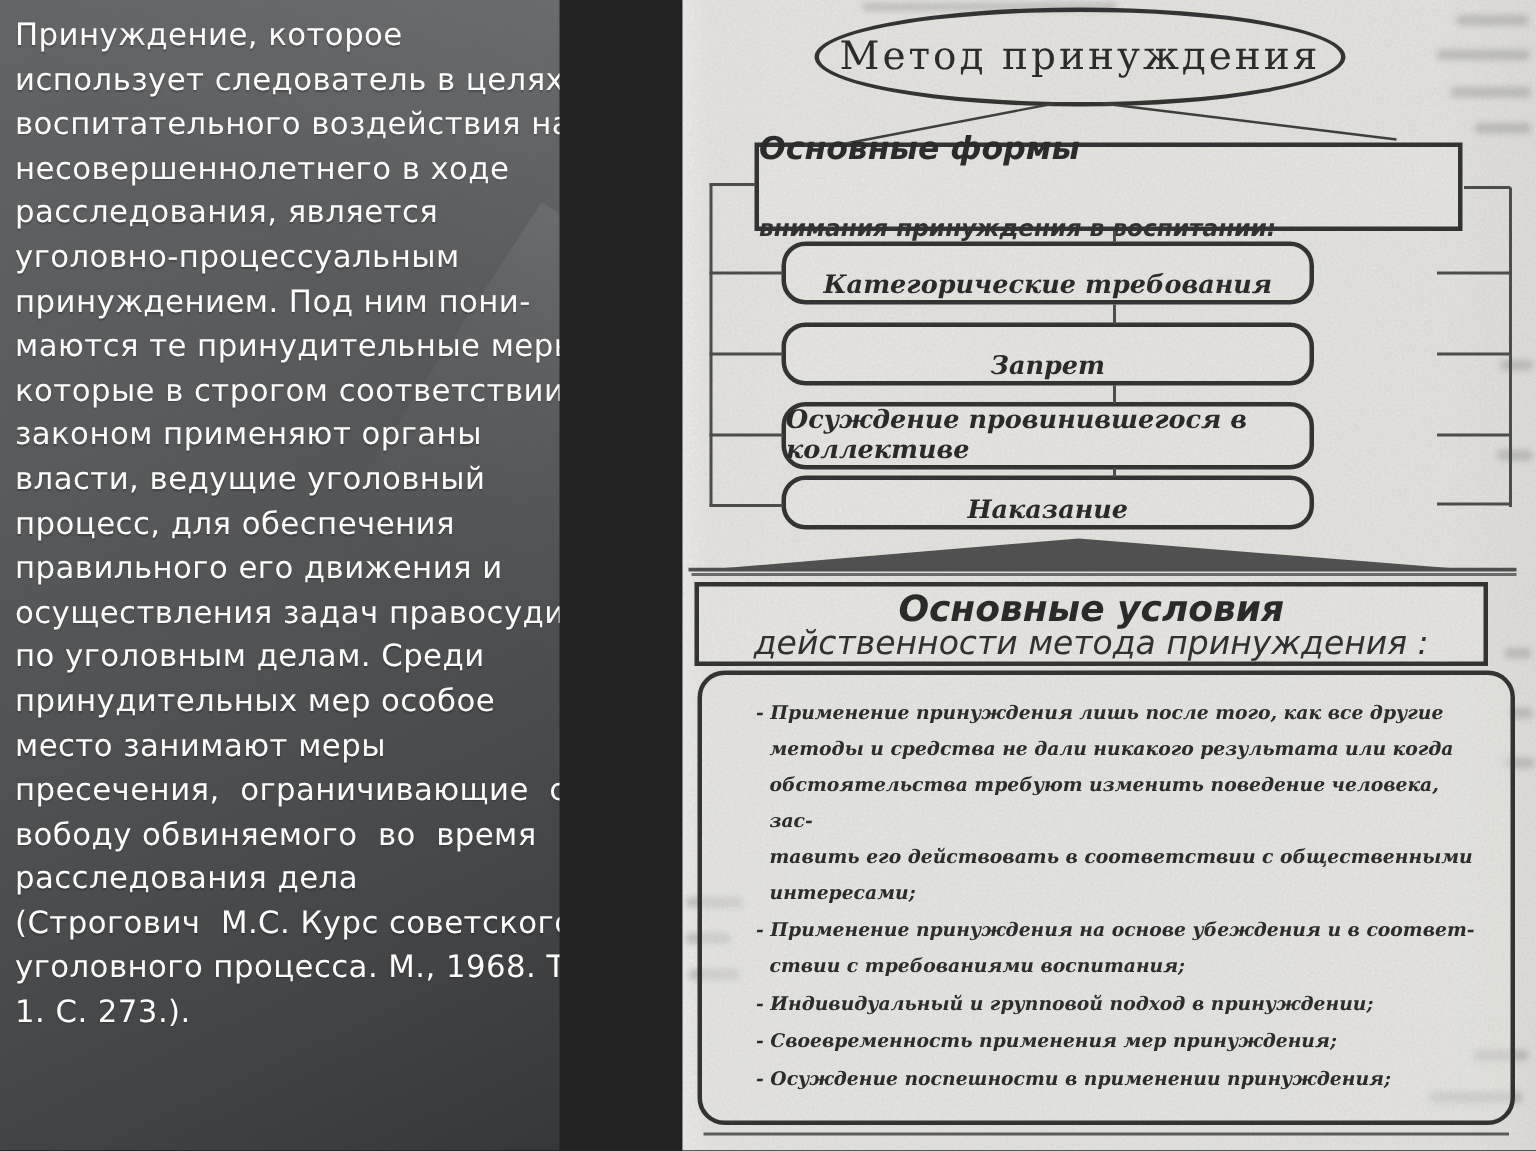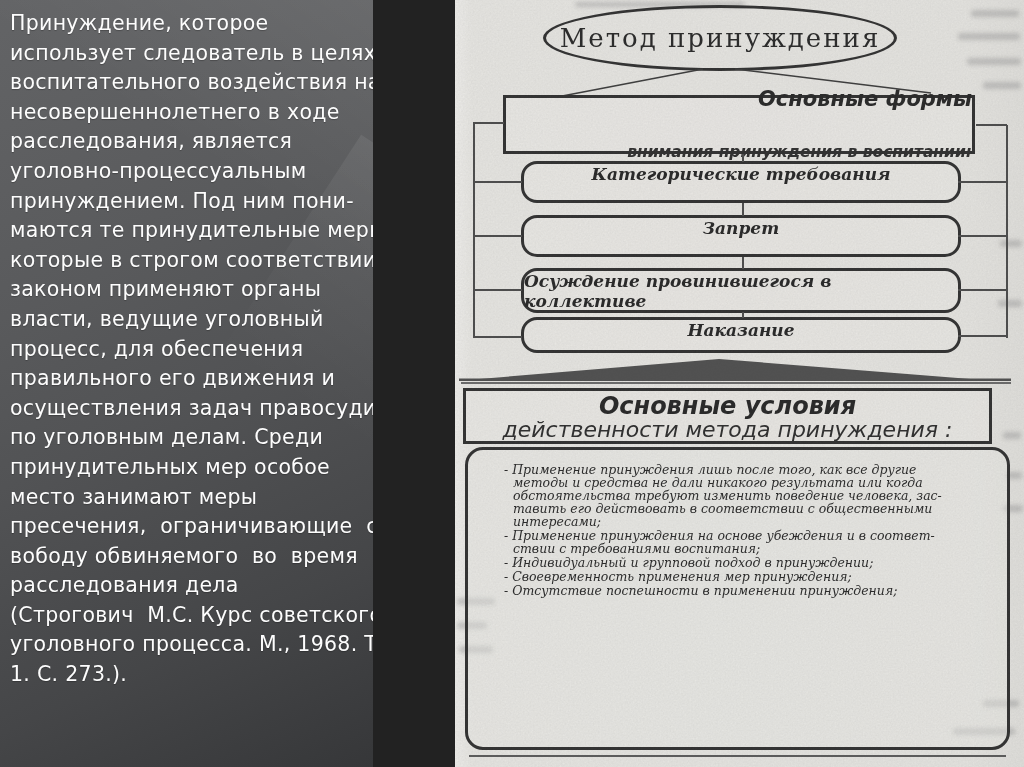--- a/index.html
+++ b/index.html
@@ -27,42 +27,42 @@
   .ellipse{position:absolute;left:88px;top:5px;width:354px;height:66px;
     border:3px solid #2e2e2e;border-radius:50%;
     display:flex;align-items:center;justify-content:center;}
   .ellipse-label{font-family:"DejaVu Serif","Liberation Serif",serif;
     font-size:26px;letter-spacing:2px;color:#262626;}
 
   svg.lines{position:absolute;left:0;top:0;pointer-events:none;}
 
   .forms-header{position:absolute;left:48px;top:95px;width:472px;height:59px;
     border:3px solid #2e2e2e;background:rgba(238,237,233,.6);
-    display:flex;flex-direction:column;align-items:flex-end;justify-content:center;gap:32px;}
+    display:flex;flex-direction:column;align-items:flex-start;justify-content:center;gap:32px;}
   .forms-title{font-style:italic;font-weight:800;font-size:21px;color:#252525;line-height:24px;}
   .forms-subtitle{font-style:italic;font-weight:700;font-size:15.5px;color:#2c2c2c;line-height:19px;}
 
-  .form-box{position:absolute;left:66px;width:440px;border:3.5px solid #2e2e2e;border-radius:16px;
-    background:rgba(238,237,233,.55);display:flex;align-items:flex-start;justify-content:center;}
+  .form-box{position:absolute;left:66px;width:355px;border:3.5px solid #2e2e2e;border-radius:16px;
+    background:rgba(238,237,233,.55);display:flex;align-items:flex-end;justify-content:center;}
   .form-label{font-family:"DejaVu Serif","Liberation Serif",serif;
     font-style:italic;font-weight:700;font-size:17px;color:#242424;}
 
   .vline,.hline{position:absolute;background:#4a4a4a;}
 
   .conditions-header{position:absolute;left:8px;top:388px;width:529px;height:56px;
     border:3px solid #2e2e2e;background:rgba(238,237,233,.55);
     display:flex;flex-direction:column;align-items:center;justify-content:center;}
   .conditions-title{font-style:italic;font-weight:800;font-size:24px;color:#242424;line-height:27px;}
   .conditions-subtitle{font-style:italic;font-weight:400;font-size:22px;color:#2b2b2b;line-height:20px;}
 
   .conditions-box{position:absolute;left:10px;top:447px;width:545px;height:303px;
     border:3px solid #2e2e2e;border-radius:18px;background:rgba(238,237,233,.45);
     padding:13px 16px 0 36px;}
   .condition-item{font-family:"DejaVu Serif","Liberation Serif",serif;
-    font-style:italic;font-weight:400;font-size:12.5px;line-height:13px;color:#262626;
+    font-style:italic;font-weight:700;font-size:12.5px;line-height:24px;color:#262626;
     white-space:pre-line;padding-left:9px;text-indent:-9px;margin-bottom:1px;}
 
   .bleed{position:absolute;height:7px;border-radius:3px;
     background:rgba(110,110,112,.30);filter:blur(2px);}
   .noise{position:absolute;left:0;top:0;pointer-events:none;}
 </style>
 </head>
 <body>
 
 <div class="slide">
@@ -173,21 +173,21 @@
     <div class="conditions-box">
       <div class="condition-item">- Применение принуждения лишь после того, как все другие
 методы и средства не дали никакого результата или когда
 обстоятельства требуют изменить поведение человека, зас-
 тавить его действовать в соответствии с общественными
 интересами;</div>
       <div class="condition-item">- Применение принуждения на основе убеждения и в соответ-
 ствии с требованиями воспитания;</div>
       <div class="condition-item">- Индивидуальный и групповой подход в принуждении;</div>
       <div class="condition-item">- Своевременность применения мер принуждения;</div>
-      <div class="condition-item">- Отсутствие поспешности в применении принуждения;</div>
+      <div class="condition-item">- Осуждение поспешности в применении принуждения;</div>
     </div>
     <div class="hline" style="left:14px;top:755px;width:537px;height:2px;background:#5a5a5a"></div>
 
     <svg class="noise" width="569" height="767">
       <filter id="grain">
         <feTurbulence type="fractalNoise" baseFrequency="0.6" numOctaves="2" seed="7"></feTurbulence>
         <feColorMatrix type="matrix" values="0 0 0 0 0.15  0 0 0 0 0.15  0 0 0 0 0.15  0.5 0.5 0.5 0 0"></feColorMatrix>
       </filter>
       <rect width="569" height="767" filter="url(#grain)" opacity="0.12"></rect>
     </svg>

